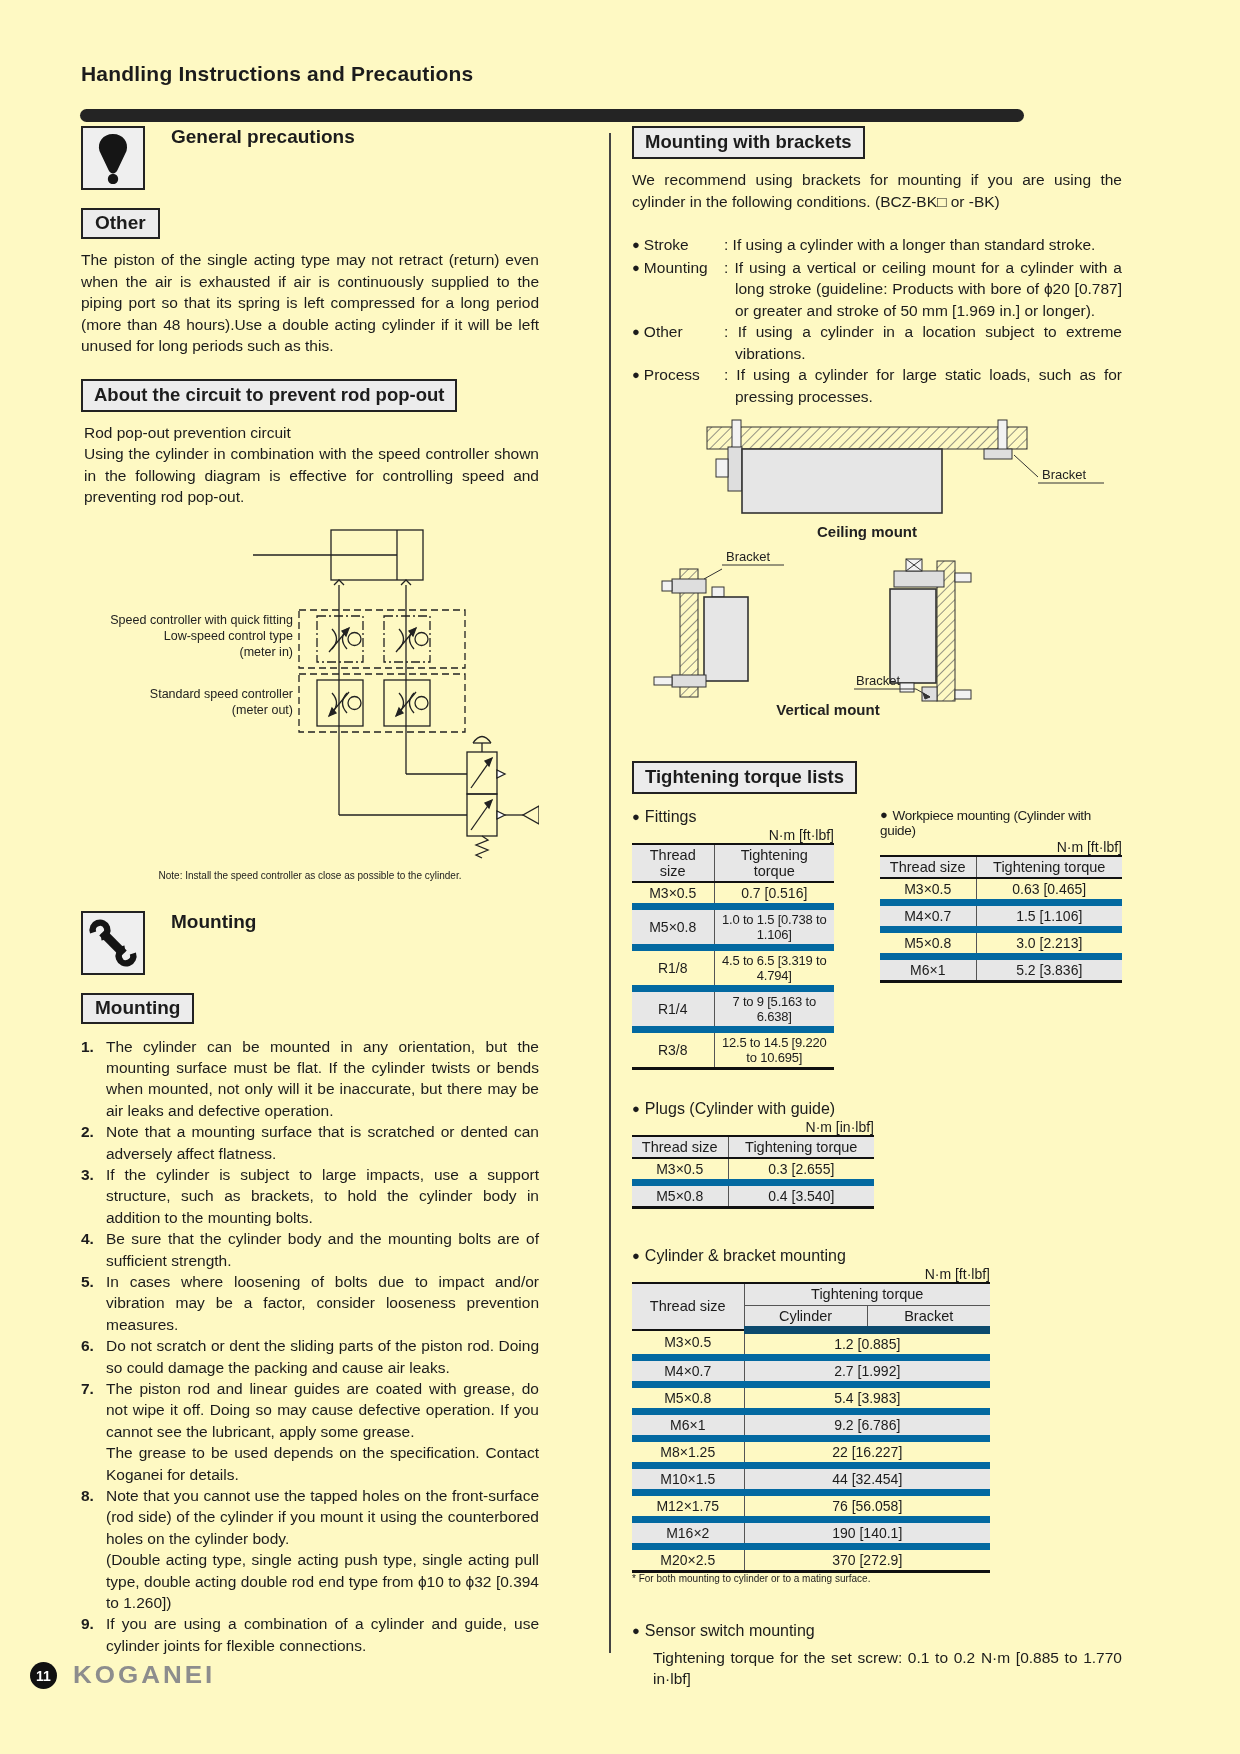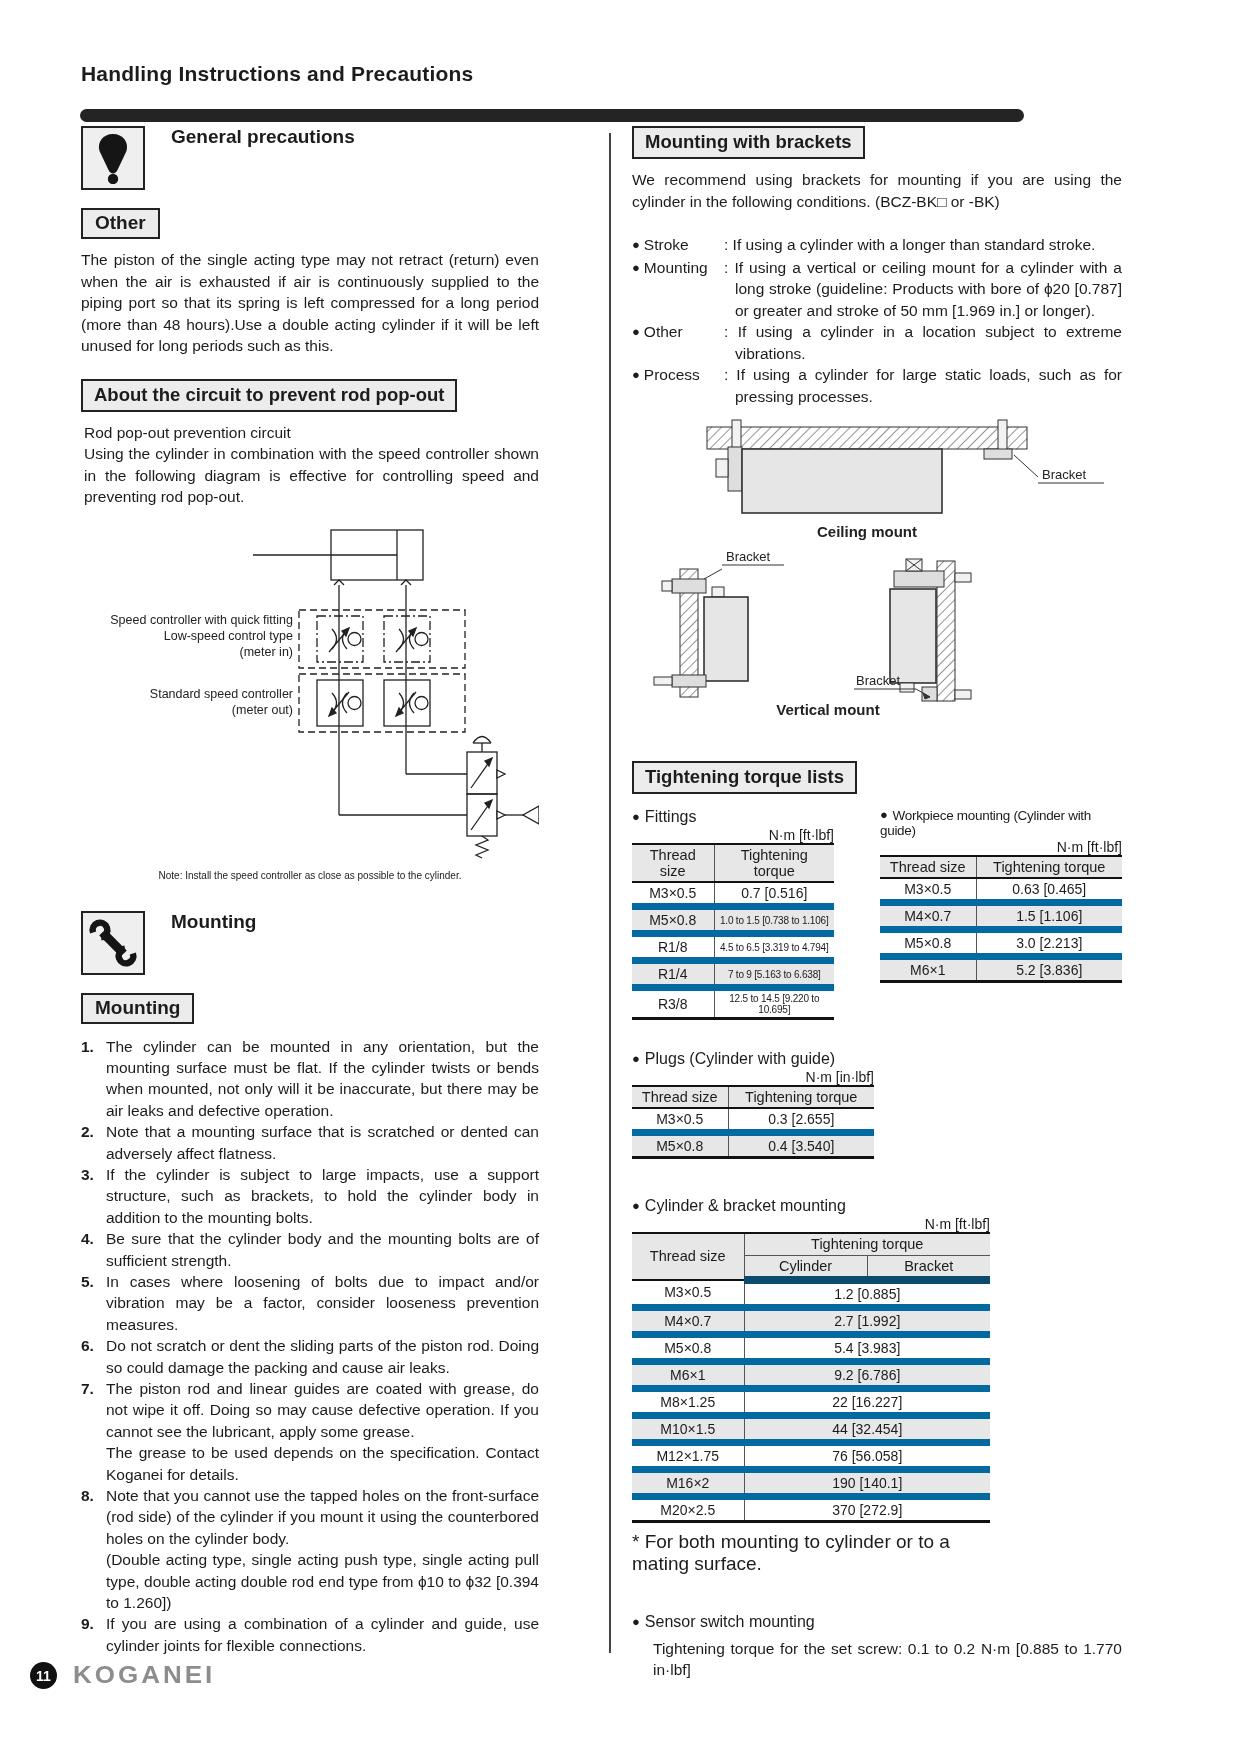--- a/index.html
+++ b/index.html
@@ -1,19 +1,19 @@
 <!DOCTYPE html>
 <html><head>
 <meta charset="utf-8">
 <style>
   * { margin:0; padding:0; box-sizing:border-box; }
   html,body { background:#999; }
   .page {
     position:relative; width:1240px; height:1754px; margin:0 auto;
-    background:#ffffff; color:#1c1c1c;
+    background:#fef9c3; color:#1c1c1c;
     font-family:"Liberation Sans", sans-serif;
     overflow:hidden;
   }
   .doc-title { position:absolute; left:81px; top:62px; font-size:21px; font-weight:bold; letter-spacing:0.2px; }
   .title-bar { position:absolute; left:80px; top:109px; width:944px; height:13px; background:#242424; border-radius:7px; }
   .col-divider { position:absolute; left:609px; top:133px; width:2px; height:1520px; background:#444; }
 
   .col-left  { position:absolute; left:81px;  top:126px; width:458px; }
   .col-right { position:absolute; left:632px; top:126px; width:490px; }
 
@@ -41,34 +41,34 @@
   .sec-title { font-size:16px; }
   .sec-title .bullet-dot { margin-right:5px; }
   .unit-line { font-size:14px; text-align:right; margin-top:1px; }
 
   table.tq { border-collapse:collapse; width:100%; table-layout:fixed; border-top:2px solid #111; border-bottom:3px solid #111; font-size:14px; }
   table.tq th, table.tq td { padding:2px 4px; text-align:center; font-weight:normal; height:22px; }
   table.tq thead th { background:#e7e7e7; border-bottom:2px solid #111; font-size:14.5px; }
   table.tq td.c1 { border-right:1px solid #555; }
   table.tq tbody tr + tr td { border-top:7px solid #0369a1; }
   table.tq tbody tr:nth-child(even) td { background:#e7e7e7; }
-  td.small-val { font-size:10px; letter-spacing:-0.2px; }
+  td.small-val { font-size:13px; letter-spacing:-0.2px; }
 
   table.tq th.h-thread { border-right:1px solid #555; border-bottom:2px solid #111; }
   table.tq th.h-tt { border-bottom:1px solid #555; }
   table.tq th.h-cyl { border-right:1px solid #555; }
   table.tq tr.hdr2 th { border-bottom:8px solid #0c4a6e; }
 
   .tables-row { display:flex; justify-content:space-between; }
   .tbl-block-a { width:202px; }
   .tbl-block-b { width:242px; }
   .tbl-block-c { width:242px; }
   .tbl-block-d { width:358px; }
 
-  .footnote { font-size:19px; margin-top:8px; }
+  .footnote { font-size:10px; }
   .sensor-text { font-size:15.5px; line-height:21.5px; text-align:justify; margin-top:7px; padding-left:21px; }
 
   .note-line { font-size:10px; text-align:center; margin-top:4px; }
 
   .footer { position:absolute; left:30px; top:1660px; display:flex; align-items:center; }
   .page-num { width:27px; height:27px; border-radius:50%; background:#111; color:#fff; font-size:14px; font-weight:bold; display:flex; align-items:center; justify-content:center; }
   .brand-logo { margin-left:16px; font-size:26px; font-weight:bold; color:#8d8d8d; letter-spacing:3px; transform:scaleY(0.92); }
 
   svg text { font-family:"Liberation Sans", sans-serif; fill:#222; }
 </style>

